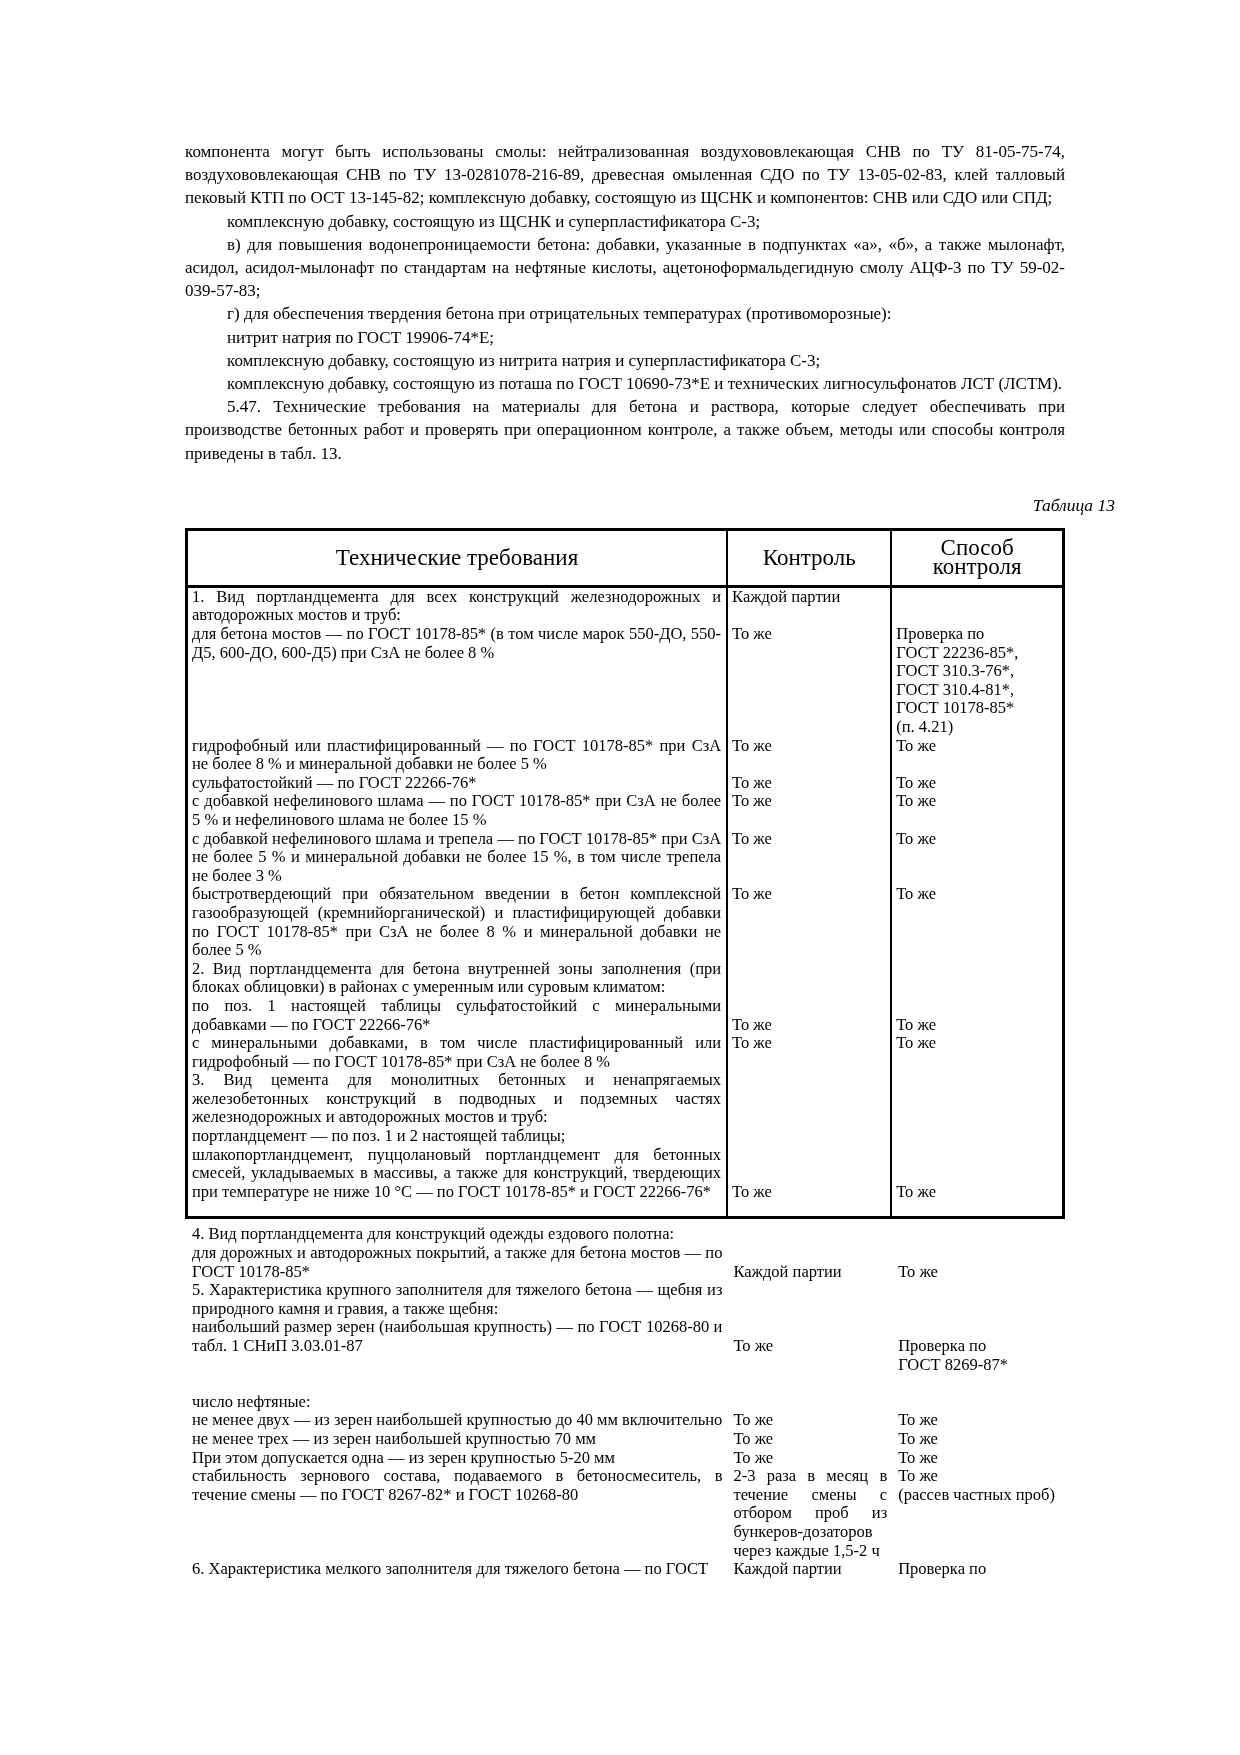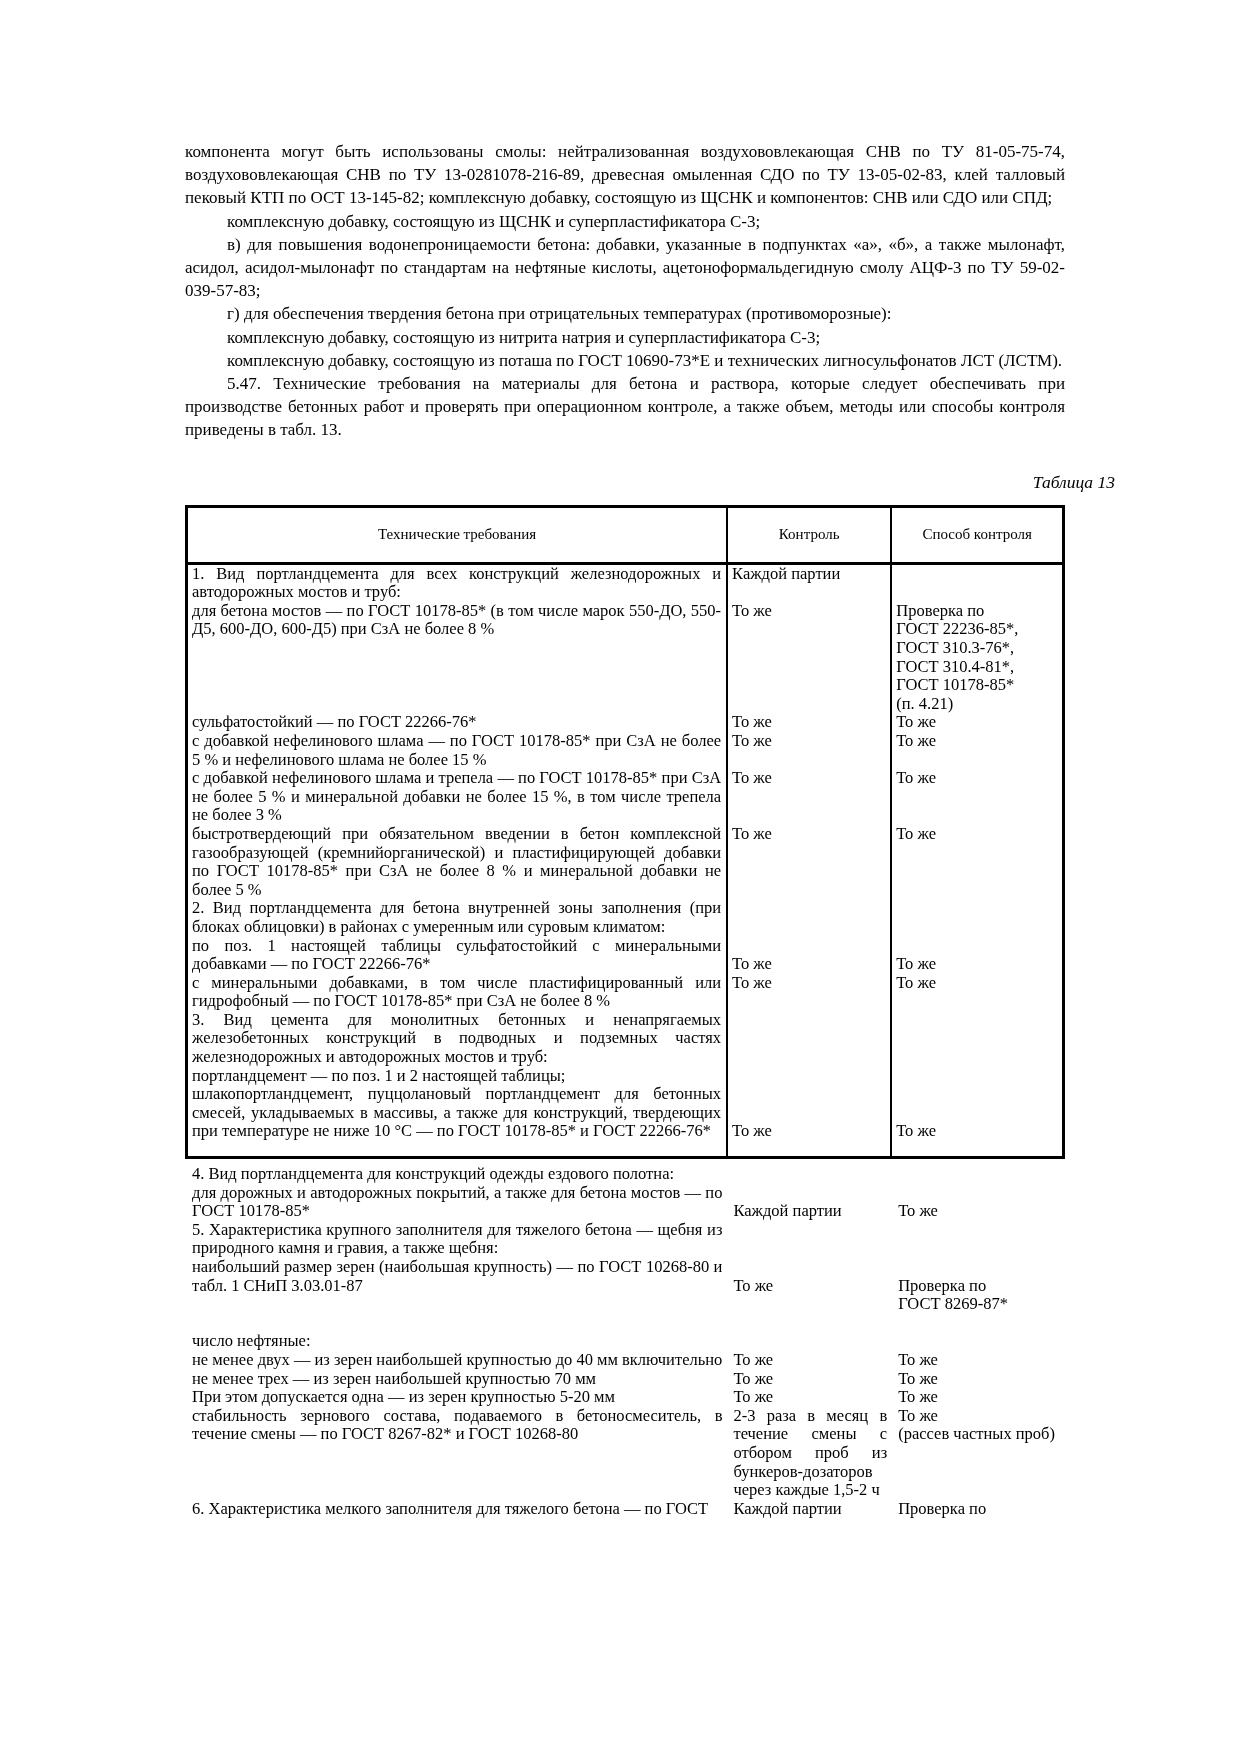--- a/index.html
+++ b/index.html
@@ -35,21 +35,21 @@
     table-layout: fixed;
     font-size: 16.5px;
     line-height: 18.6px;
   }
   table.spec.main { border: 3px solid #000; }
   table.spec col.w1 { width: 540px; }
   table.spec col.w2 { width: 164px; }
   table.spec col.w3 { width: 172px; }
   table.spec th {
     font-weight: normal;
-    font-size: 15px;
+    font-size: 23px;
     text-align: center;
     vertical-align: middle;
     height: 57px;
     border-bottom: 3px solid #000;
     padding: 4px 6px;
   }
   table.spec.main th + th, table.spec.main td + td { border-left: 2px solid #000; }
   table.spec td {
     vertical-align: top;
     padding: 0 5px 0 4px;
@@ -68,20 +68,21 @@
 </head>
 <body>
 
 <div class="content">
 
   <div>
       <p class="para">компонента могут быть использованы смолы: нейтрализованная воздухововлекающая СНВ по ТУ 81-05-75-74, воздухововлекающая СНВ по ТУ 13-0281078-216-89, древесная омыленная СДО по ТУ 13-05-02-83, клей талловый пековый КТП по ОСТ 13-145-82; комплексную добавку, состоящую из ЩСНК и компонентов: СНВ или СДО или СПД;</p>
       <p class="para indent">комплексную добавку, состоящую из ЩСНК и суперпластификатора С-3;</p>
       <p class="para indent">в) для повышения водонепроницаемости бетона: добавки, указанные в подпунктах «а», «б», а также мылонафт, асидол, асидол-мылонафт по стандартам на нефтяные кислоты, ацетоноформальдегидную смолу АЦФ-3 по ТУ 59-02-039-57-83;</p>
       <p class="para indent">г) для обеспечения твердения бетона при отрицательных температурах (противоморозные):</p>
+      <p class="para indent">нитрит натрия по ГОСТ 19906-74*Е;</p>
       <p class="para indent">комплексную добавку, состоящую из нитрита натрия и суперпластификатора С-3;</p>
       <p class="para indent">комплексную добавку, состоящую из поташа по ГОСТ 10690-73*Е и технических лигносульфонатов ЛСТ (ЛСТМ).</p>
       <p class="para indent">5.47. Технические требования на материалы для бетона и раствора, которые следует обеспечивать при производстве бетонных работ и проверять при операционном контроле, а также объем, методы или способы контроля приведены в табл. 13.</p>
     </div>
 
   <div class="caption">Таблица 13</div>
 
   <table class="spec main">
     <colgroup>
         <col class="w1">
@@ -105,20 +106,25 @@
           <td class="c1">для бетона мостов — по ГОСТ 10178-85* (в том числе марок 550-ДО, 550-Д5, 600-ДО, 600-Д5) при СзА не более 8 %</td>
           <td class="c2">То же</td>
           <td class="c3">Проверка по
 ГОСТ 22236-85*,
 ГОСТ 310.3-76*,
 ГОСТ 310.4-81*,
 ГОСТ 10178-85*
 (п. 4.21)</td>
         </tr>
         <tr>
+          <td class="c1">гидрофобный или пластифицированный — по ГОСТ 10178-85* при СзА не более 8 % и минеральной добавки не более 5 %</td>
+          <td class="c2">То же</td>
+          <td class="c3">То же</td>
+        </tr>
+        <tr>
           <td class="c1">сульфатостойкий — по ГОСТ 22266-76*</td>
           <td class="c2">То же</td>
           <td class="c3">То же</td>
         </tr>
         <tr>
           <td class="c1">с добавкой нефелинового шлама — по ГОСТ 10178-85* при СзА не более 5 % и нефелинового шлама не более 15 %</td>
           <td class="c2">То же</td>
           <td class="c3">То же</td>
         </tr>
         <tr>

